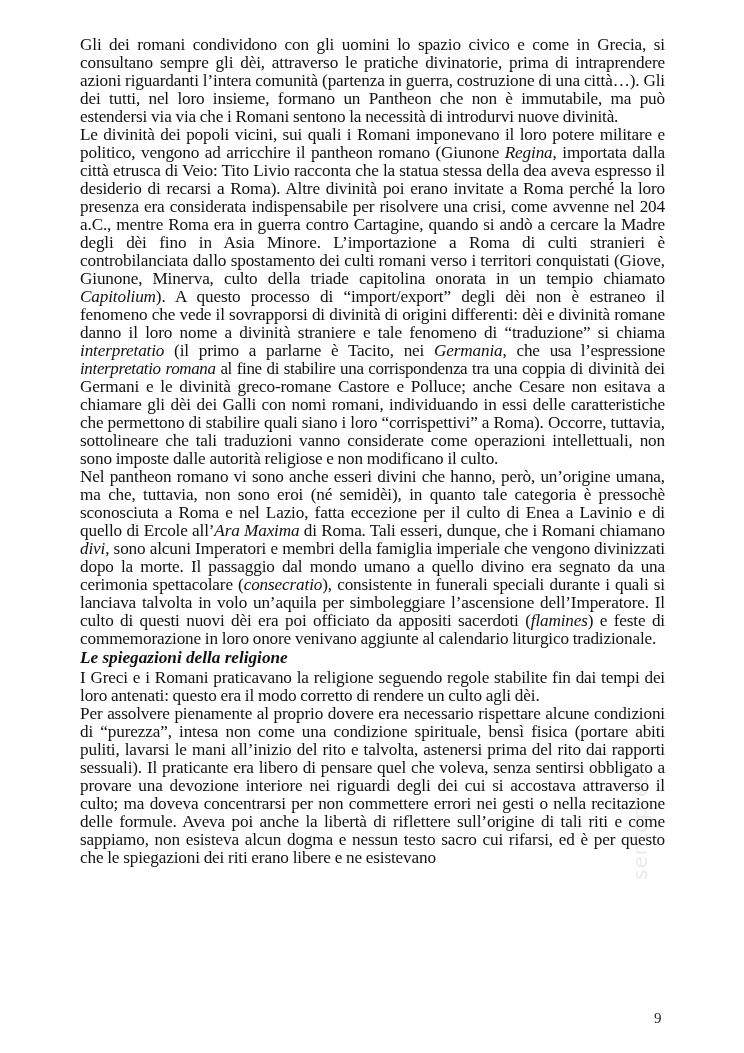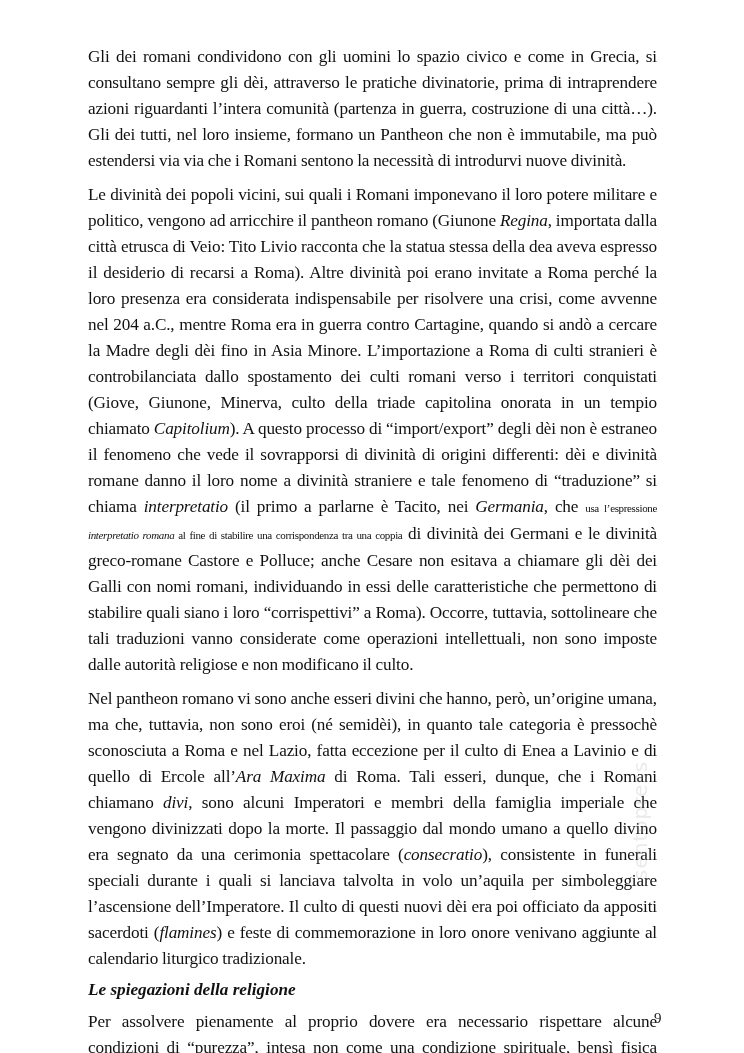--- a/index.html
+++ b/index.html
@@ -15,37 +15,37 @@
       font-family: "Liberation Serif", "DejaVu Serif", serif;
       color: #111111;
     }
     .page {
       position: absolute;
       left: 80px;
       top: 36px;
       width: 585px;
     }
     .para {
-      margin: 8px;
+      margin: 0;
       font-size: 17.2px;
-      line-height: 26px;
+      line-height: 18px;
       text-align: justify;
       letter-spacing: -0.15px;
       word-spacing: -0.3px;
     }
     .heading {
-      margin: 8px;
+      margin: 0;
       font-size: 17.2px;
       line-height: 20.75px;
       font-weight: bold;
       font-style: italic;
     }
     .para em { font-style: italic; font-family: Liberation Serif, serif; }
     .para strong { font-weight: normal; font-style: italic; }
-    .small { font-size: 11px; letter-spacing: -0.35px; }
+    .small { font-size: 17px; letter-spacing: -0.35px; }
     .page-number {
       position: absolute;
       left: 654px;
       top: 1009px;
       font-size: 15px;
       line-height: 18px;
       color: #222;
     }
     .watermark {
       position: absolute;
@@ -63,18 +63,19 @@
   </style>
 </head>
 <body>
 
 <div class="page">
   <div>
     <p class="para"><span>Gli dei romani condividono con gli uomini lo spazio civico e come in Grecia, si consultano sempre gli dèi, attraverso le pratiche divinatorie, prima di intraprendere azioni riguardanti l’intera comunità (partenza in guerra, costruzione di una città…). Gli dei tutti, nel loro insieme, formano un Pantheon che non è immutabile, ma può estendersi via via che i Romani sentono la necessità di introdurvi nuove divinità.</span></p>
     <p class="para"><span>Le divinità dei popoli vicini, sui quali i Romani imponevano il loro potere militare e politico, vengono ad arricchire il pantheon romano (Giunone </span><em>Regina</em><span>, importata dalla città etrusca di Veio: Tito Livio racconta che la statua stessa della dea aveva espresso il desiderio di recarsi a Roma). Altre divinità poi erano invitate a Roma perché la loro presenza era considerata indispensabile per risolvere una crisi, come avvenne nel 204 a.C., mentre Roma era in guerra contro Cartagine,  quando si andò a cercare la Madre degli dèi fino in Asia Minore. L’importazione a Roma di culti stranieri è controbilanciata dallo spostamento dei culti romani verso i territori conquistati (Giove, Giunone, Minerva, culto  della triade capitolina onorata in un tempio chiamato </span><em>Capitolium</em><span>). A questo processo di “import/export” degli dèi non è estraneo il fenomeno che vede il sovrapporsi di divinità di origini differenti: dèi e divinità romane danno il loro nome a divinità straniere e tale fenomeno di “traduzione” si chiama </span><strong>interpretatio</strong><span> (il primo a parlarne è Tacito, nei </span><em>Germania</em><span>, che </span><span class="small">usa l’espressione </span><em class="small">interpretatio romana</em><span class="small"> al fine di stabilire una corrispondenza  tra una coppia</span><span> di divinità dei Germani e le divinità greco-romane Castore e Polluce; anche Cesare non esitava a chiamare gli dèi dei Galli con nomi romani, individuando in essi delle caratteristiche che permettono di stabilire quali siano i loro “corrispettivi” a Roma). Occorre, tuttavia, sottolineare che tali traduzioni vanno considerate come operazioni intellettuali, non sono imposte dalle autorità religiose e non modificano il culto.</span></p>
     <p class="para"><span>Nel pantheon romano vi sono anche esseri divini che hanno, però, un’origine umana, ma che, tuttavia, non sono eroi (né semidèi), in quanto tale categoria è pressochè sconosciuta a Roma e nel Lazio, fatta eccezione per il culto di Enea a Lavinio e di quello di Ercole all’</span><em>Ara Maxima</em><span> di Roma. Tali esseri, dunque, che i Romani chiamano </span><strong>divi</strong><span>, sono alcuni Imperatori e membri della famiglia imperiale che vengono divinizzati dopo la morte. Il passaggio dal mondo umano a quello divino era segnato da  una cerimonia spettacolare (</span><strong>consecratio</strong><span>), consistente in funerali speciali durante i quali si lanciava talvolta in volo un’aquila per simboleggiare l’ascensione dell’Imperatore. Il culto di questi nuovi dèi era poi officiato da appositi sacerdoti (</span><em>flamines</em><span>) e feste di commemorazione in loro onore venivano aggiunte al calendario liturgico tradizionale.</span></p>
     <p class="heading">Le spiegazioni della religione</p>
+    <p class="para"><span>I Greci e i Romani praticavano la religione seguendo regole stabilite fin dai tempi dei loro antenati: questo era il modo corretto di rendere un culto agli dèi.</span></p>
     <p class="para"><span>Per assolvere pienamente al proprio dovere era necessario rispettare alcune condizioni  di “purezza”, intesa non come una condizione spirituale, bensì fisica (portare abiti puliti, lavarsi le mani all’inizio del rito e talvolta, astenersi prima del rito dai rapporti sessuali). Il praticante era libero di pensare quel che voleva, senza sentirsi obbligato a provare una devozione interiore nei riguardi degli dei cui si accostava attraverso il culto; ma doveva concentrarsi per non commettere errori nei gesti o nella recitazione delle formule. Aveva poi anche la libertà di riflettere sull’origine di tali riti e come sappiamo, non esisteva alcun dogma e nessun testo sacro cui rifarsi, ed è per questo che le spiegazioni dei riti erano libere e ne esistevano</span></p>
   </div>
 </div>
 
 <div class="page-number">9</div>
 <div class="watermark">sentopress</div>
 
 </body></html>

